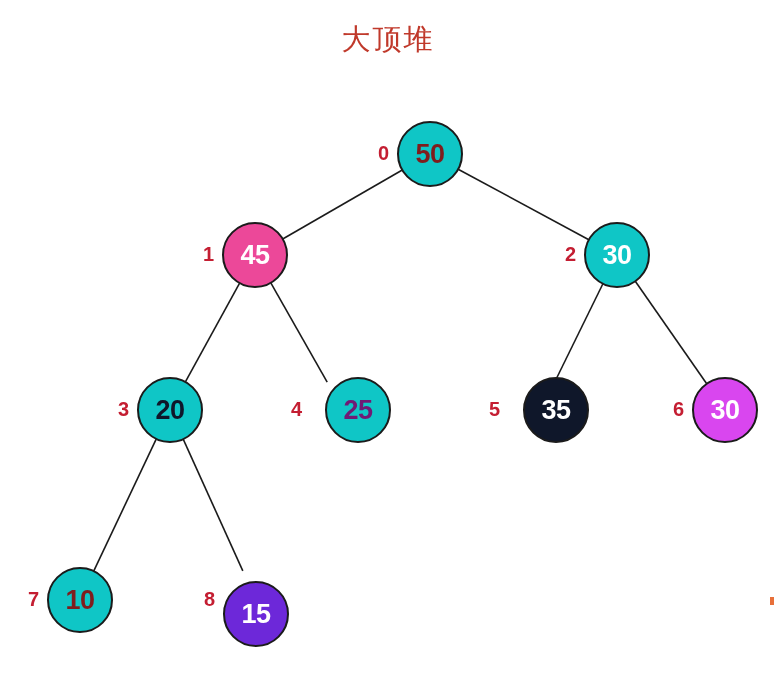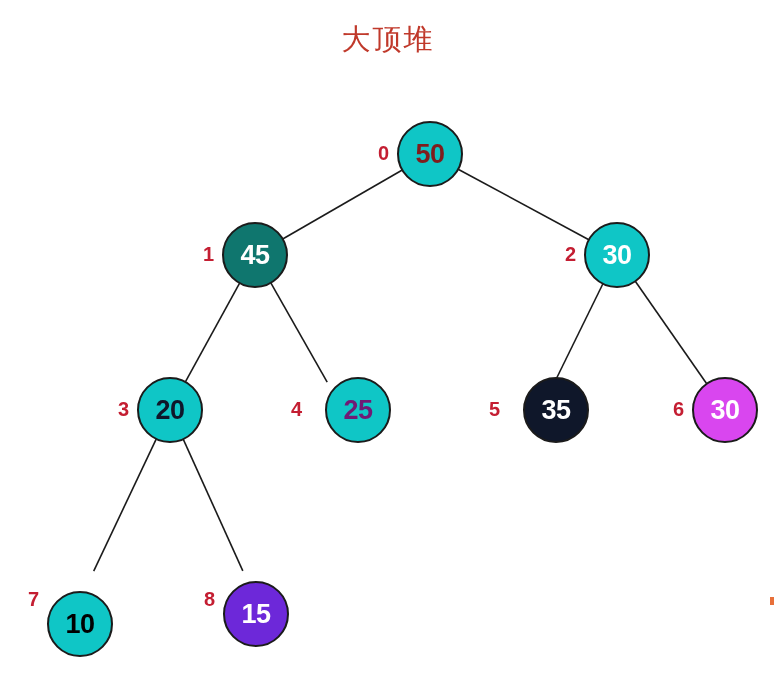--- a/index.html
+++ b/index.html
@@ -88,32 +88,32 @@
       <line x1="602.9120386376476" y1="283.73202646269255" x2="555.0879613623524" y2="381.26797353730745" stroke="#1b1b1b" stroke-width="1.6"></line>
       <line x1="635.2939102529738" y1="281.25514897417537" x2="706.7060897470262" y2="383.74485102582463" stroke="#1b1b1b" stroke-width="1.6"></line>
       <line x1="156.30123696835057" y1="438.91961084459325" x2="93.69876303164943" y2="571.0803891554068" stroke="#1b1b1b" stroke-width="1.6"></line>
       <line x1="183.1954367575727" y1="439.15270911556763" x2="242.8045632424273" y2="570.8472908844324" stroke="#1b1b1b" stroke-width="1.6"></line>
     </svg>
 
   <div id="nodes-layer">
       <div class="node-index" style="left: 363px; top: 142px;">0</div>
       <div class="node" style="left: 397px; top: 121px; width: 66px; height: 66px; background: rgb(15, 198, 198); border-color: rgb(27, 27, 27); color: #7f1d1d;">50</div>
       <div class="node-index" style="left: 188px; top: 243px;">1</div>
-      <div class="node" style="left: 222px; top: 222px; width: 66px; height: 66px; background: #0f766e; border-color: rgb(27, 27, 27); color: rgb(255, 255, 255);">45</div>
+      <div class="node" style="left: 222px; top: 222px; width: 66px; height: 66px; background: #ec4899; border-color: rgb(27, 27, 27); color: rgb(255, 255, 255);">45</div>
       <div class="node-index" style="left: 550px; top: 243px;">2</div>
       <div class="node" style="left: 584px; top: 222px; width: 66px; height: 66px; background: rgb(15, 198, 198); border-color: rgb(27, 27, 27); color: rgb(255, 255, 255);">30</div>
       <div class="node-index" style="left: 103px; top: 398px;">3</div>
       <div class="node" style="left: 137px; top: 377px; width: 66px; height: 66px; background: rgb(15, 198, 198); border-color: rgb(27, 27, 27); color: #0f172a;">20</div>
       <div class="node-index" style="left: 276px; top: 398px;">4</div>
       <div class="node" style="left: 325px; top: 377px; width: 66px; height: 66px; background: rgb(15, 198, 198); border-color: rgb(27, 27, 27); color: #701a75;">25</div>
       <div class="node-index" style="left: 474px; top: 398px;">5</div>
       <div class="node" style="left: 523px; top: 377px; width: 66px; height: 66px; background: #0f172a; border-color: rgb(27, 27, 27); color: rgb(255, 255, 255);">35</div>
       <div class="node-index" style="left: 658px; top: 398px;">6</div>
       <div class="node" style="left: 692px; top: 377px; width: 66px; height: 66px; background: #d946ef; border-color: rgb(27, 27, 27); color: rgb(255, 255, 255);">30</div>
       <div class="node-index" style="left: 13px; top: 588px;">7</div>
-      <div class="node" style="left: 47px; top: 591px; width: 66px; height: 66px; background: rgb(15, 198, 198); border-color: rgb(27, 27, 27); color: #000000;">10</div>
+      <div class="node" style="left: 47px; top: 567px; width: 66px; height: 66px; background: rgb(15, 198, 198); border-color: rgb(27, 27, 27); color: #7f1d1d;">10</div>
       <div class="node-index" style="left: 189px; top: 588px;">8</div>
       <div class="node" style="left: 223px; top: 581px; width: 66px; height: 66px; background: #6d28d9; border-color: rgb(27, 27, 27); color: rgb(255, 255, 255);">15</div>
     </div>
 
   <div id="edge-artifact"></div>
 
 </div>
 
 </body></html>

